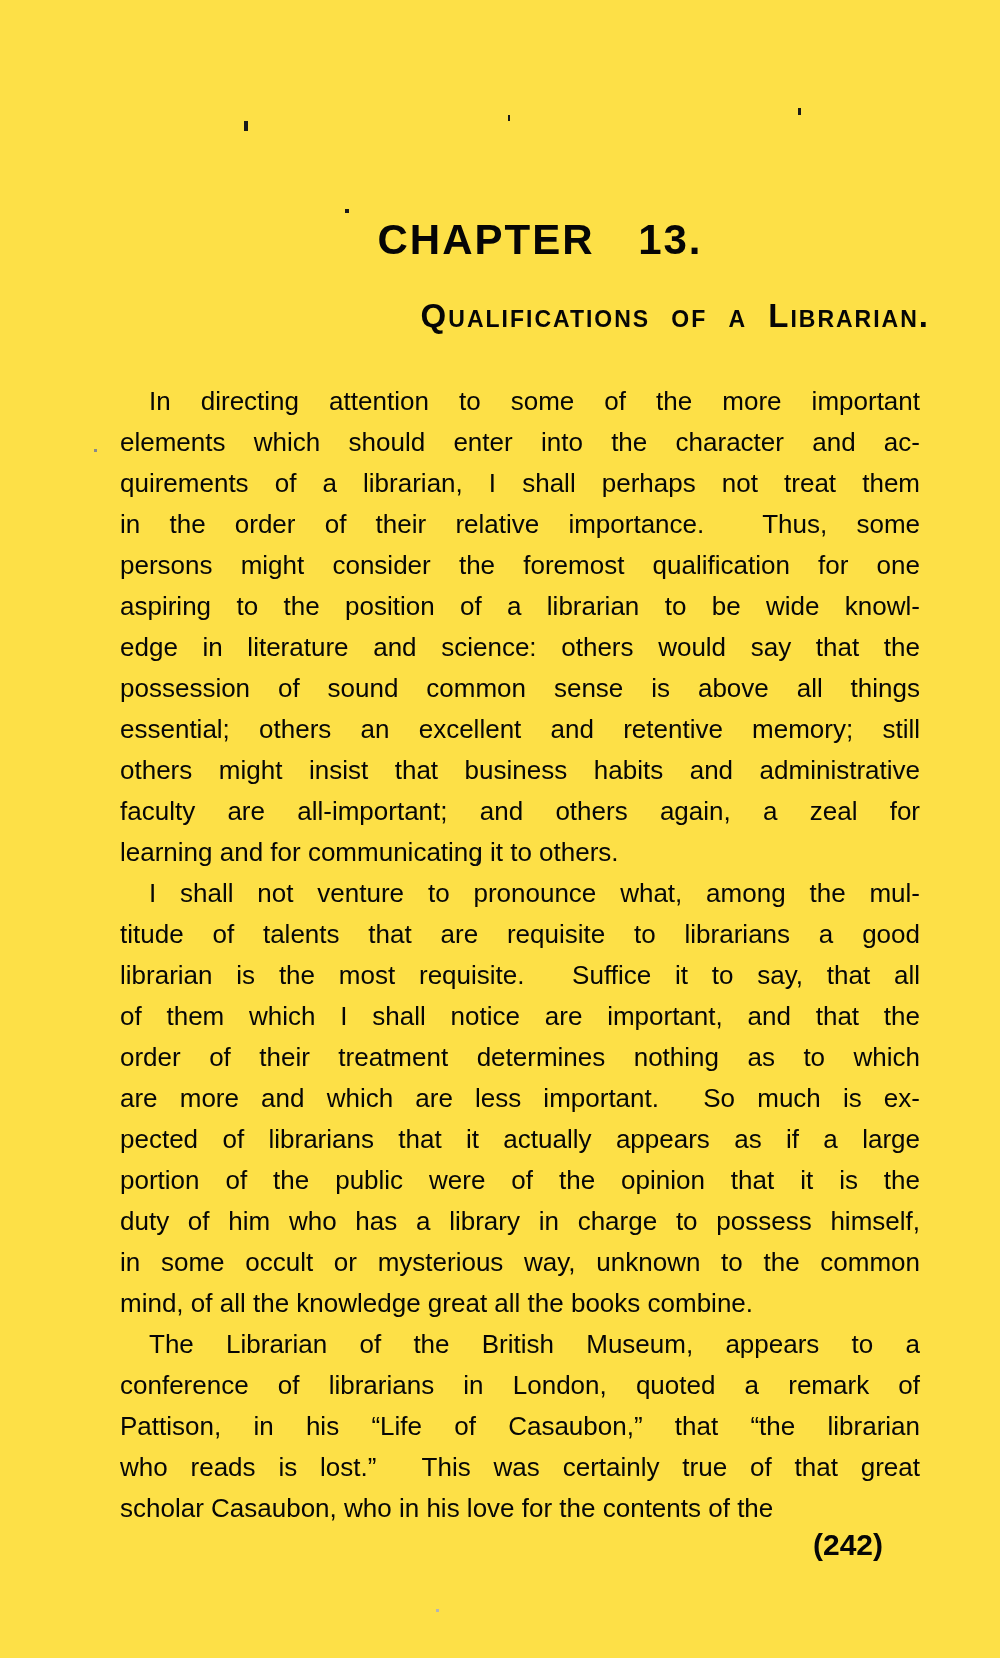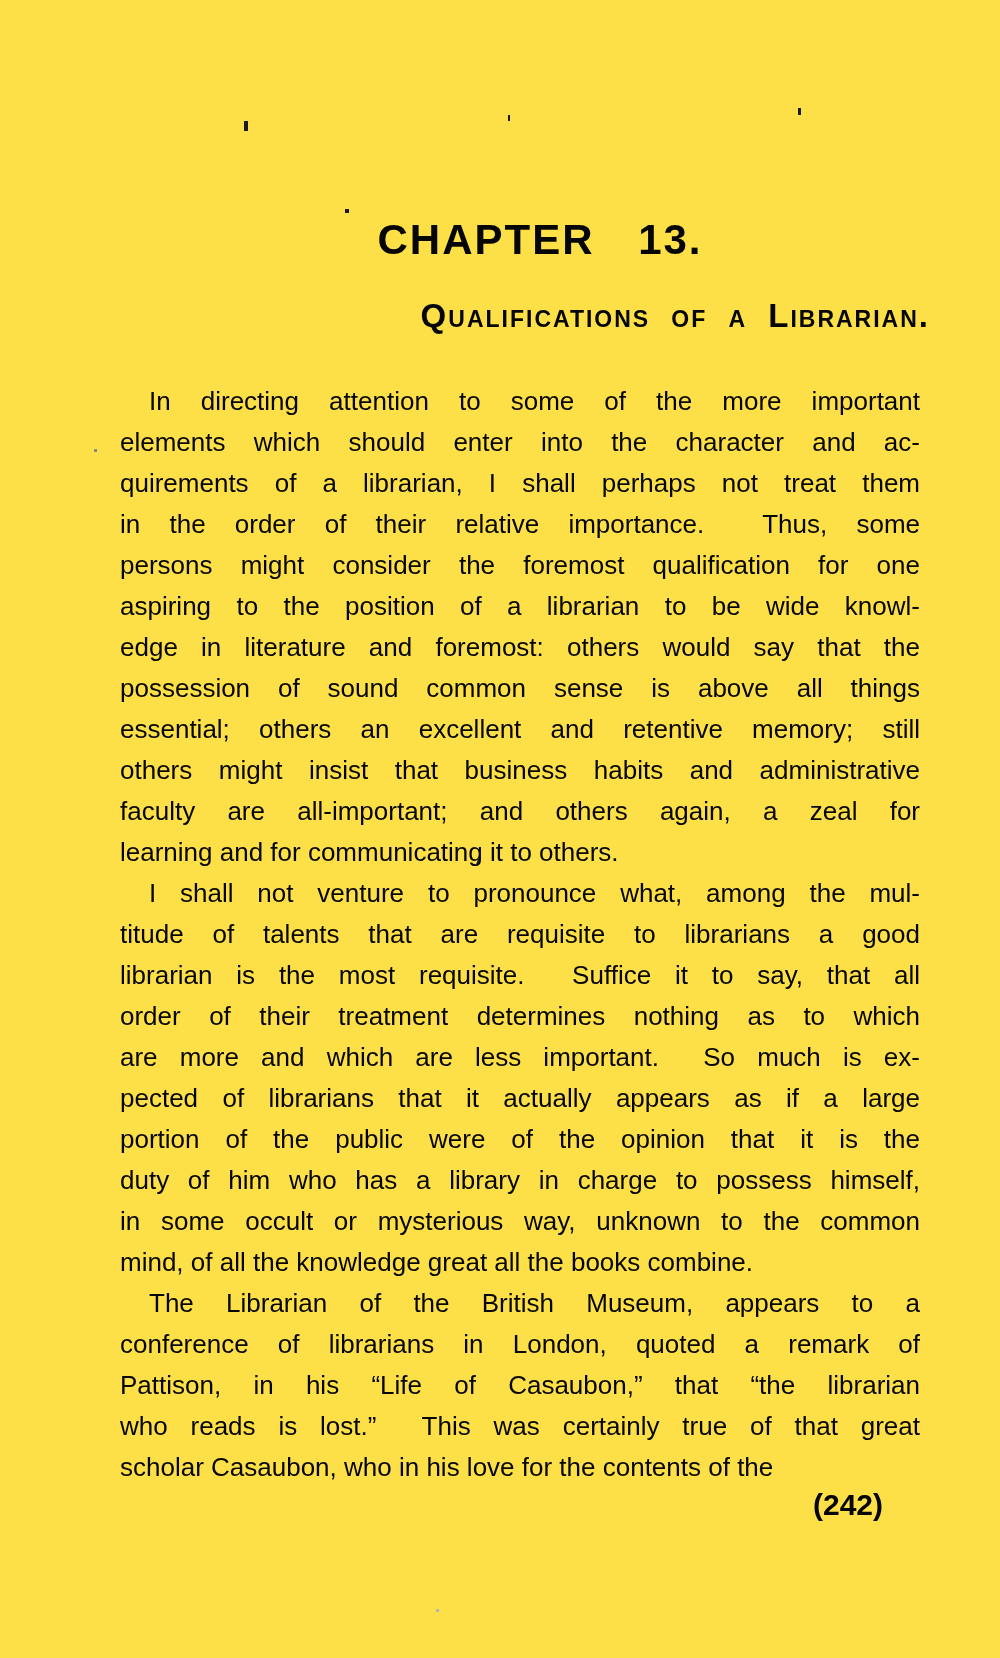--- a/index.html
+++ b/index.html
@@ -53,21 +53,21 @@
   .line {
     text-align: justify;
     text-align-last: justify;
     text-justify: inter-word;
     white-space: normal;
   }
   .line.first { text-indent: 29px; }
   .line.last  { text-align-last: left; }
   .page-number {
     position: absolute;
-    top: 1488px;
+    top: 1528px;
     left: 120px;
     width: 763px;
     text-align: right;
     font-size: 30px;
     font-weight: bold;
   }
   .speck {
     position: absolute;
     background: #1a1a1a;
   }
@@ -83,31 +83,32 @@
 
   <div class="body-text">
 
   <div class="paragraph">
         <div class="line first">In directing attention to some of the more important</div>
         <div class="line">elements which should enter into the character and ac-</div>
         <div class="line">quirements of a librarian, I shall perhaps not treat them</div>
         <div class="line">in the order of their relative importance.&nbsp; Thus, some</div>
         <div class="line">persons might consider the foremost qualification for one</div>
         <div class="line">aspiring to the position of a librarian to be wide knowl-</div>
-        <div class="line">edge in literature and foremost: others would say that the</div>
+        <div class="line">edge in literature and science: others would say that the</div>
         <div class="line">possession of sound common sense is above all things</div>
         <div class="line">essential; others an excellent and retentive memory; still</div>
         <div class="line">others might insist that business habits and administrative</div>
         <div class="line">faculty are all-important; and others again, a zeal for</div>
         <div class="line last">learning and for communicating it to others.</div>
       </div>
       <div class="paragraph">
         <div class="line first">I shall not venture to pronounce what, among the mul-</div>
         <div class="line">titude of talents that are requisite to librarians a good</div>
         <div class="line">librarian is the most requisite.&nbsp; Suffice it to say, that all</div>
+        <div class="line">of them which I shall notice are important, and that the</div>
         <div class="line">order of their treatment determines nothing as to which</div>
         <div class="line">are more and which are less important.&nbsp; So much is ex-</div>
         <div class="line">pected of librarians that it actually appears as if a large</div>
         <div class="line">portion of the public were of the opinion that it is the</div>
         <div class="line">duty of him who has a library in charge to possess himself,</div>
         <div class="line">in some occult or mysterious way, unknown to the common</div>
         <div class="line last">mind, of all the knowledge great all the books combine.</div>
       </div>
       <div class="paragraph">
         <div class="line first">The Librarian of the British Museum, appears to a</div>

